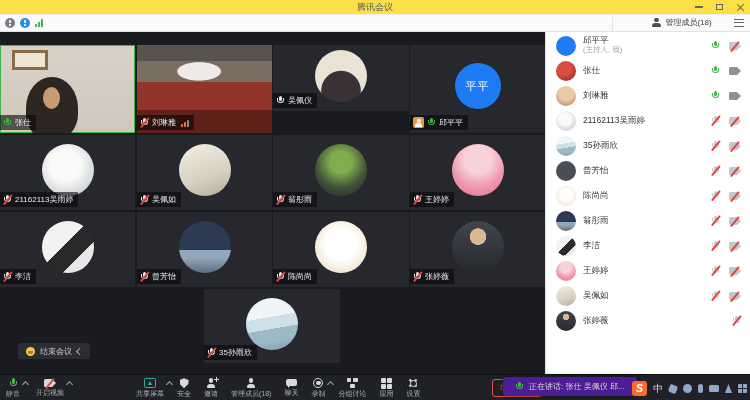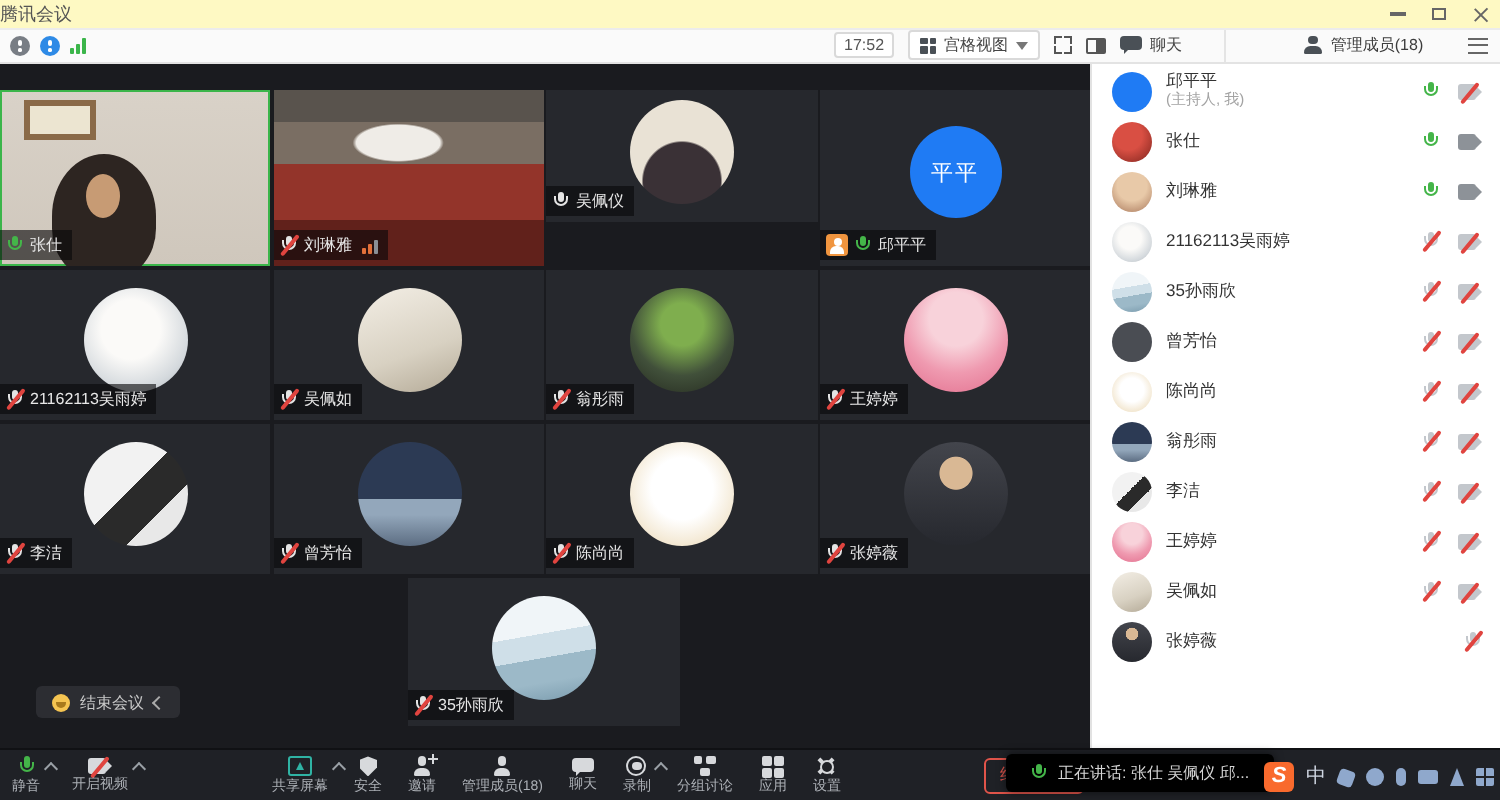--- a/index.html
+++ b/index.html
@@ -1,21 +1,21 @@
 <!DOCTYPE html>
 <html><head>
 <meta charset="utf-8">
 <style>
   html,body{margin:0;padding:0;background:#000}
   .screen{position:relative;width:750px;height:400px;overflow:hidden;background:#17181b;
           font-family:"Liberation Sans",sans-serif;-webkit-font-smoothing:antialiased}
 
   
-  .titlebar{position:absolute;top:0;left:0;right:0;height:14px;background:#fef9c3;border-bottom:1px solid #ececec;
-            display:flex;align-items:center;justify-content:flex-start;z-index:8}
+  .titlebar{position:absolute;top:0;left:0;right:0;height:14px;background:#fde047;border-bottom:1px solid #ececec;
+            display:flex;align-items:center;justify-content:center;z-index:8}
   .title{font-size:9px;color:#555}
   .winctl{position:absolute;right:6px;top:0;height:14px;display:flex;align-items:center;gap:13px}
   .w-min{width:8px;height:1.5px;background:#666}
   .w-max{width:7px;height:6px;border:1px solid #666;box-sizing:border-box}
   .w-cls{position:relative;width:8px;height:8px}
   .w-cls::before,.w-cls::after{content:"";position:absolute;left:3.5px;top:0;width:1.4px;height:9px;background:#666}
   .w-cls::before{transform:rotate(45deg)}.w-cls::after{transform:rotate(-45deg)}
 
   
   .topbar{position:absolute;top:14px;left:0;right:0;height:17px;background:#fafafa;border-bottom:1px solid #e3e3e3;z-index:7}
@@ -167,21 +167,21 @@
   .appico{display:grid;grid-template-columns:4.5px 4.5px;gap:1.5px}
   .appico i{width:4.5px;height:4.5px;background:currentColor;border-radius:1px}
   .gearico{width:10px;height:10px;position:relative;display:flex;align-items:center;justify-content:center}
   .gearico::before{content:"";position:absolute;inset:0;transform:rotate(45deg);
      background:linear-gradient(currentColor,currentColor) 50% 0/2px 100% no-repeat,linear-gradient(currentColor,currentColor) 0 50%/100% 2px no-repeat}
   .gearico::after{content:"";width:7px;height:7px;border-radius:50%;border:1.6px solid currentColor;background:#1f2126;box-sizing:border-box;z-index:1}
   .endbtn{position:absolute;left:492px;top:4px;height:16px;padding:0 7px;border:1px solid #e0544a;color:#e0544a;
           font-size:8.5px;border-radius:3px;background:transparent;display:flex;align-items:center;white-space:nowrap}
 
   
-  .speaktip{position:absolute;left:503px;top:377px;height:19px;background:#000000;border-radius:3px;display:flex;align-items:center;
+  .speaktip{position:absolute;left:503px;top:377px;height:19px;background:#4c1d95;border-radius:3px;display:flex;align-items:center;
             gap:5px;padding:0 12px;color:#d6d6d6;font-size:8px;z-index:6;box-shadow:0 0 5px rgba(0,0,0,.55);white-space:nowrap;max-width:130px;overflow:hidden}
   .tray{position:absolute;right:3px;bottom:4px;display:flex;align-items:center;gap:6px;z-index:7}
   .sogou{width:15px;height:15px;border-radius:3px;background:#f96a2d;color:#fff;font-weight:bold;font-size:11px;font-style:italic;
          display:flex;align-items:center;justify-content:center;line-height:1}
   .ime{color:#cfd6e2;font-size:10px;line-height:1}
   .tico{background:#8fa8cc;flex:none}
   .tc-a{width:8px;height:8px;border-radius:2px;transform:rotate(20deg)}
   .tc-b{width:9px;height:9px;border-radius:50%}
   .tc-c{width:5px;height:9px;border-radius:2.5px}
   .tc-d{width:10px;height:7px;border-radius:1.5px}
@@ -208,39 +208,20 @@
   <div class="topbar">
     <div class="tb-left">
       <span class="dotico d-gray"></span>
       <span class="dotico d-blue"></span>
       <span class="sigbars">
           <i></i>
           <i></i>
           <i></i>
         </span>
     </div>
-    <div class="tb-right">
-      <span class="timebox">17:52</span>
-      <span class="viewbtn">
-        <span class="gridico">
-            <i></i>
-            <i></i>
-            <i></i>
-            <i></i>
-          </span>
-        <span class="vlabel">宫格视图</span>
-        <span class="tri-down"></span>
-      </span>
-      <span class="fsico"></span>
-      <span class="splitico"></span>
-      <span class="chatbtn">
-        <span class="chatico"></span>
-        <span class="clabel">聊天</span>
-      </span>
-    </div>
     <span class="tb-div"></span>
     <div class="members-header">
       <span class="pico"></span>
       <span class="mh-label">管理成员(18)</span>
     </div>
     <span class="hamb"></span>
   </div>
 
   <div class="main">
 

